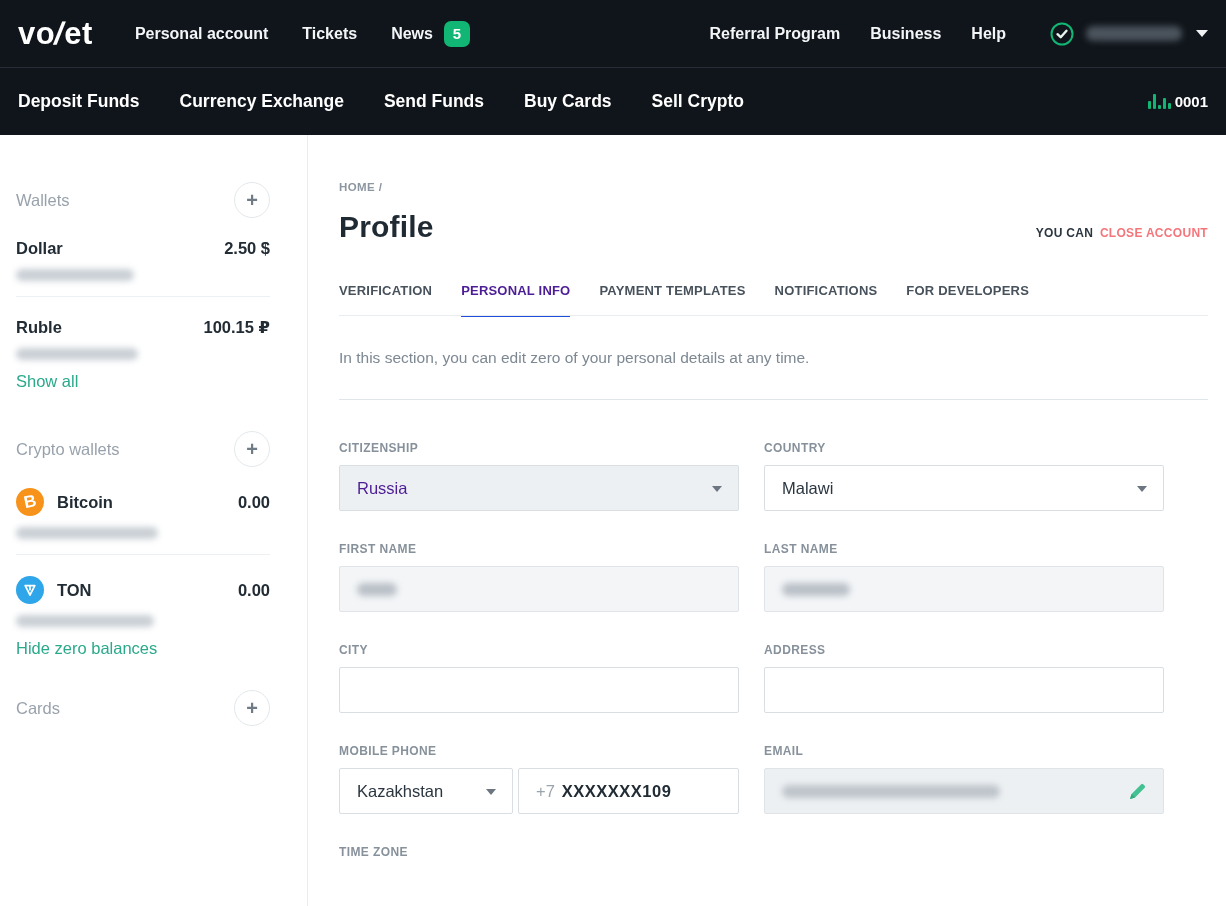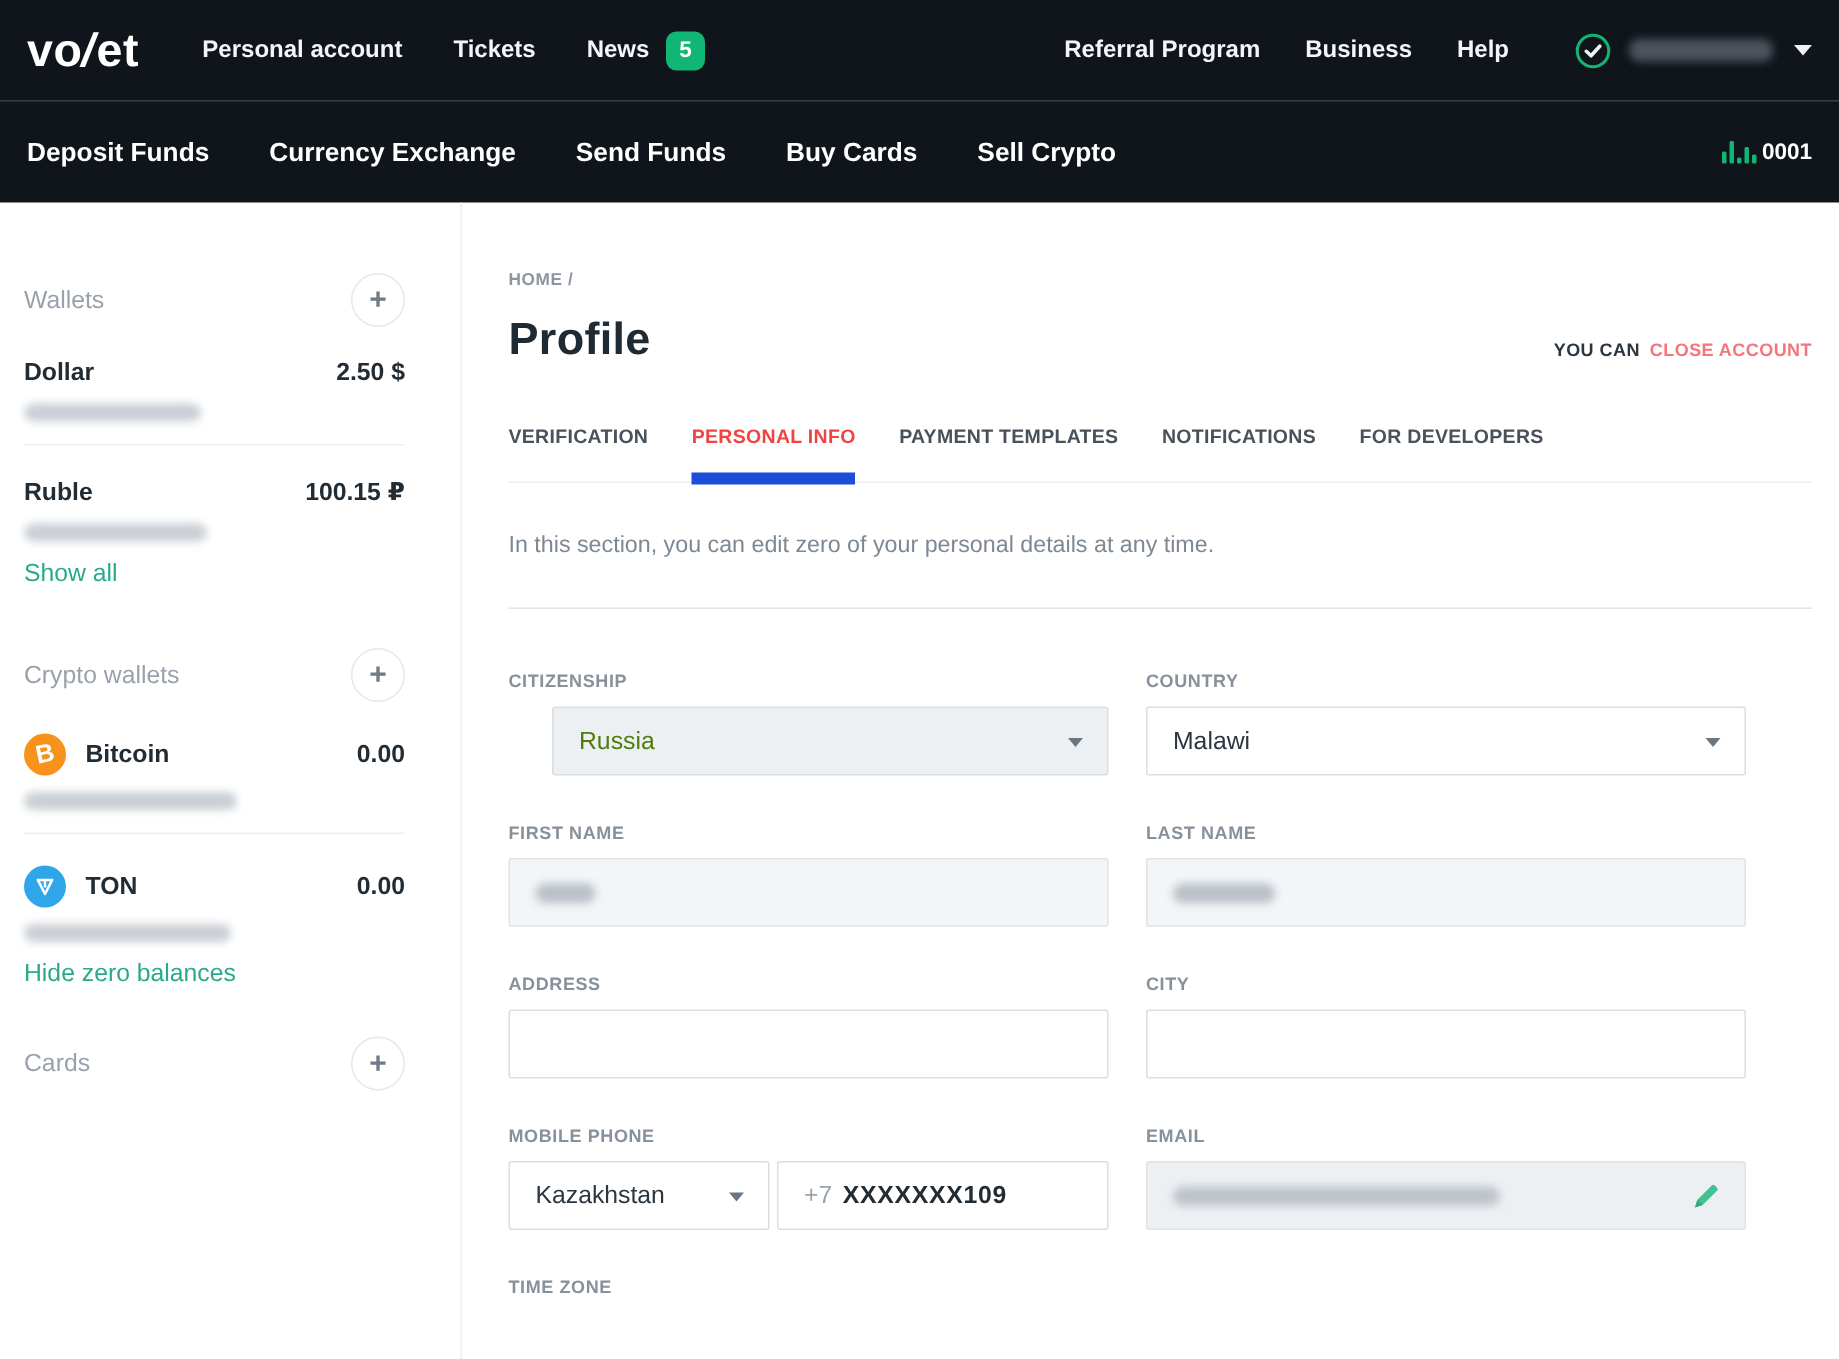--- a/index.html
+++ b/index.html
@@ -48,30 +48,30 @@
   
   .main { flex:1; padding:46px 18px 0 31px; }
   .crumb { font-size:11.5px; color:#8c96a0; font-weight:700; letter-spacing:.4px; }
   .title-row { margin-top:17px; display:flex; align-items:flex-end; justify-content:space-between; }
   .title { font-size:30px; font-weight:700; color:#1f2a33; letter-spacing:.2px; }
   .close-wrap { font-size:12px; font-weight:700; letter-spacing:.3px; color:#2b3640; padding-bottom:4px; }
   .close-link { color:#f4767b; cursor:pointer; margin-left:3px; }
 
   .tabs { margin-top:39px; display:flex; gap:29px; border-bottom:1px solid #e9edf0; }
   .tab { font-size:13px; font-weight:700; letter-spacing:.2px; color:#48525c; padding-bottom:17px; cursor:pointer; white-space:nowrap; }
-  .tab.active { color:#ef4444; border-bottom:8px solid #1d4ed8; margin-bottom:-2px; }
+  .tab.active { color:#4c1d95; border-bottom:1px solid #1d4ed8; margin-bottom:-2px; }
 
   .desc { margin-top:33px; font-size:15.5px; color:#7d8893; }
   .hr { margin-top:32px; border-top:1px solid #dfe6ea; }
 
   .form { margin-top:41px; display:grid; grid-template-columns:400px 400px; column-gap:25px; row-gap:31px; }
   .f-label { font-size:12px; font-weight:700; color:#87919b; letter-spacing:.4px; margin-bottom:10px; }
   .field { height:46px; border:1px solid #d9dee3; border-radius:2px; background:#fff;
     display:flex; align-items:center; padding:0 17px; font-size:16.5px; color:#2b3640; position:relative; cursor:pointer; }
-  .field.gray { background:#edf0f3; color:#4d7c0f; cursor:default;margin-left:29px; }
+  .field.gray { background:#edf0f3; color:#4c1d95; cursor:default; }
   .field.gray2 { background:#f3f5f7; border-color:#e0e4e8; cursor:default; }
   .sel-caret { position:absolute; right:16px; top:20px; width:0; height:0;
     border-left:5px solid transparent; border-right:5px solid transparent; border-top:6px solid #6b7680; }
   .phone-wrap { display:flex; gap:5px; }
   .phone-sel { width:174px; flex:none; }
   .phone-inp { flex:1; cursor:text; }
   .prefix { color:#9aa4ad; margin-right:7px; }
   .phone-num { color:#222c35; font-weight:600; letter-spacing:.5px; }
   .pencil { position:absolute; right:14px; top:11px; cursor:pointer; }
   .redact-name { width:40px; height:13px; background:#b9c0c7; }
@@ -237,27 +237,27 @@
         </div>
       </div>
       <div>
         <div class="f-label">LAST NAME</div>
         <div class="field gray2">
           <span class="blur-pill redact-lname"></span>
         </div>
       </div>
 
       <div>
-        <div class="f-label">ADDRESS</div>
+        <div class="f-label">CITY</div>
         <div class="field" style="cursor:text">
             <span></span>
           </div>
       </div>
       <div>
-        <div class="f-label">CITY</div>
+        <div class="f-label">ADDRESS</div>
         <div class="field" style="cursor:text">
             <span></span>
           </div>
       </div>
 
       <div>
         <div class="f-label">MOBILE PHONE</div>
         <div class="phone-wrap">
           <div class="field phone-sel">
             <span>Kazakhstan</span>

